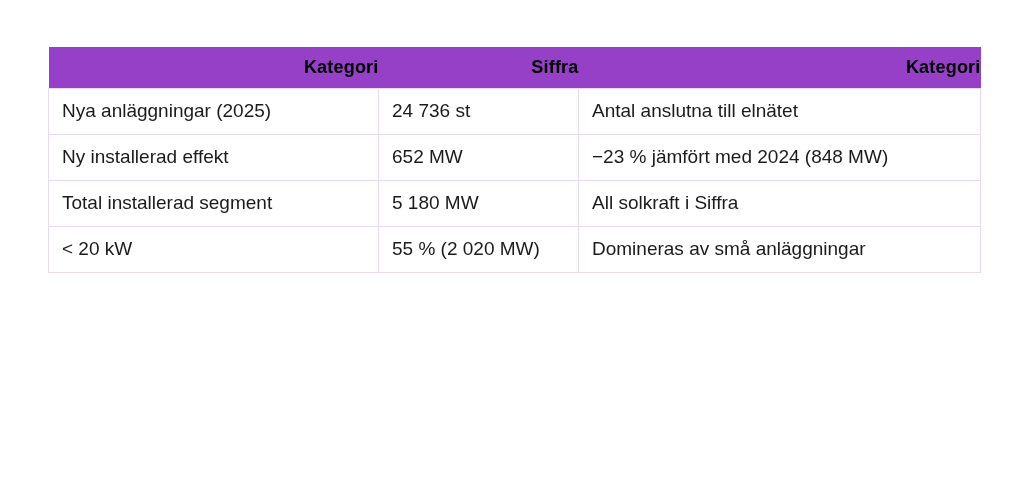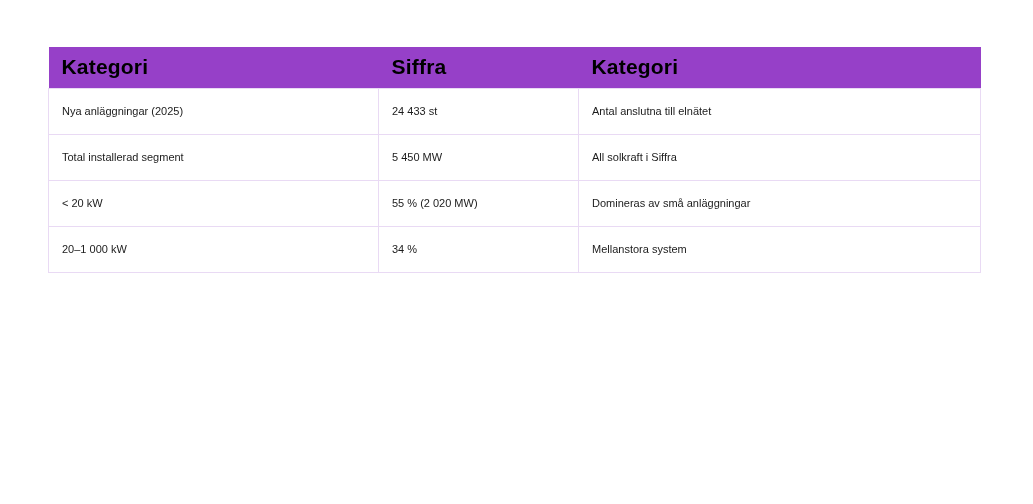--- a/index.html
+++ b/index.html
@@ -25,31 +25,31 @@
     width:932px;
     border-collapse:collapse;
     table-layout:fixed;
   }
   col.c1{width:330px;}
   col.c2{width:200px;}
   col.c3{width:402px;}
   thead th{
     background:var(--header-bg);
     color:var(--header-text);
-    font-size:21px;
+    font-size:18px;
     font-weight:700;
-    text-align:left;
+    text-align:right;
     height:41px;
     padding:0 0 0 13px;
     border:none;
     letter-spacing:0.2px;
   }
   tbody td{
     height:46px;
-    font-size:11px;
+    font-size:19px;
     color:var(--body-text);
     border:1px solid var(--border);
     padding:0 0 0 13px;
     vertical-align:middle;
     white-space:nowrap;
     overflow:hidden;
   }
   tbody tr td:first-child{padding-left:13px;}
 </style>
 </head>
@@ -65,33 +65,33 @@
     <thead>
       <tr>
         <th>Kategori</th>
         <th>Siffra</th>
         <th>Kategori</th>
       </tr>
     </thead>
     <tbody>
       <tr>
         <td>Nya anläggningar (2025)</td>
-        <td>24 433 st</td>
+        <td>24 736 st</td>
         <td>Antal anslutna till elnätet</td>
       </tr>
       <tr>
+        <td>Ny installerad effekt</td>
+        <td>652 MW</td>
+        <td>−23 % jämfört med 2024 (848 MW)</td>
+      </tr>
+      <tr>
         <td>Total installerad segment</td>
-        <td>5 450 MW</td>
+        <td>5 180 MW</td>
         <td>All solkraft i Siffra</td>
       </tr>
       <tr>
         <td>&lt; 20 kW</td>
         <td>55 % (2 020 MW)</td>
         <td>Domineras av små anläggningar</td>
       </tr>
-      <tr>
-        <td>20–1 000 kW</td>
-        <td>34 %</td>
-        <td>Mellanstora system</td>
-      </tr>
     </tbody>
   </table>
 </div>
 
 </body></html>

